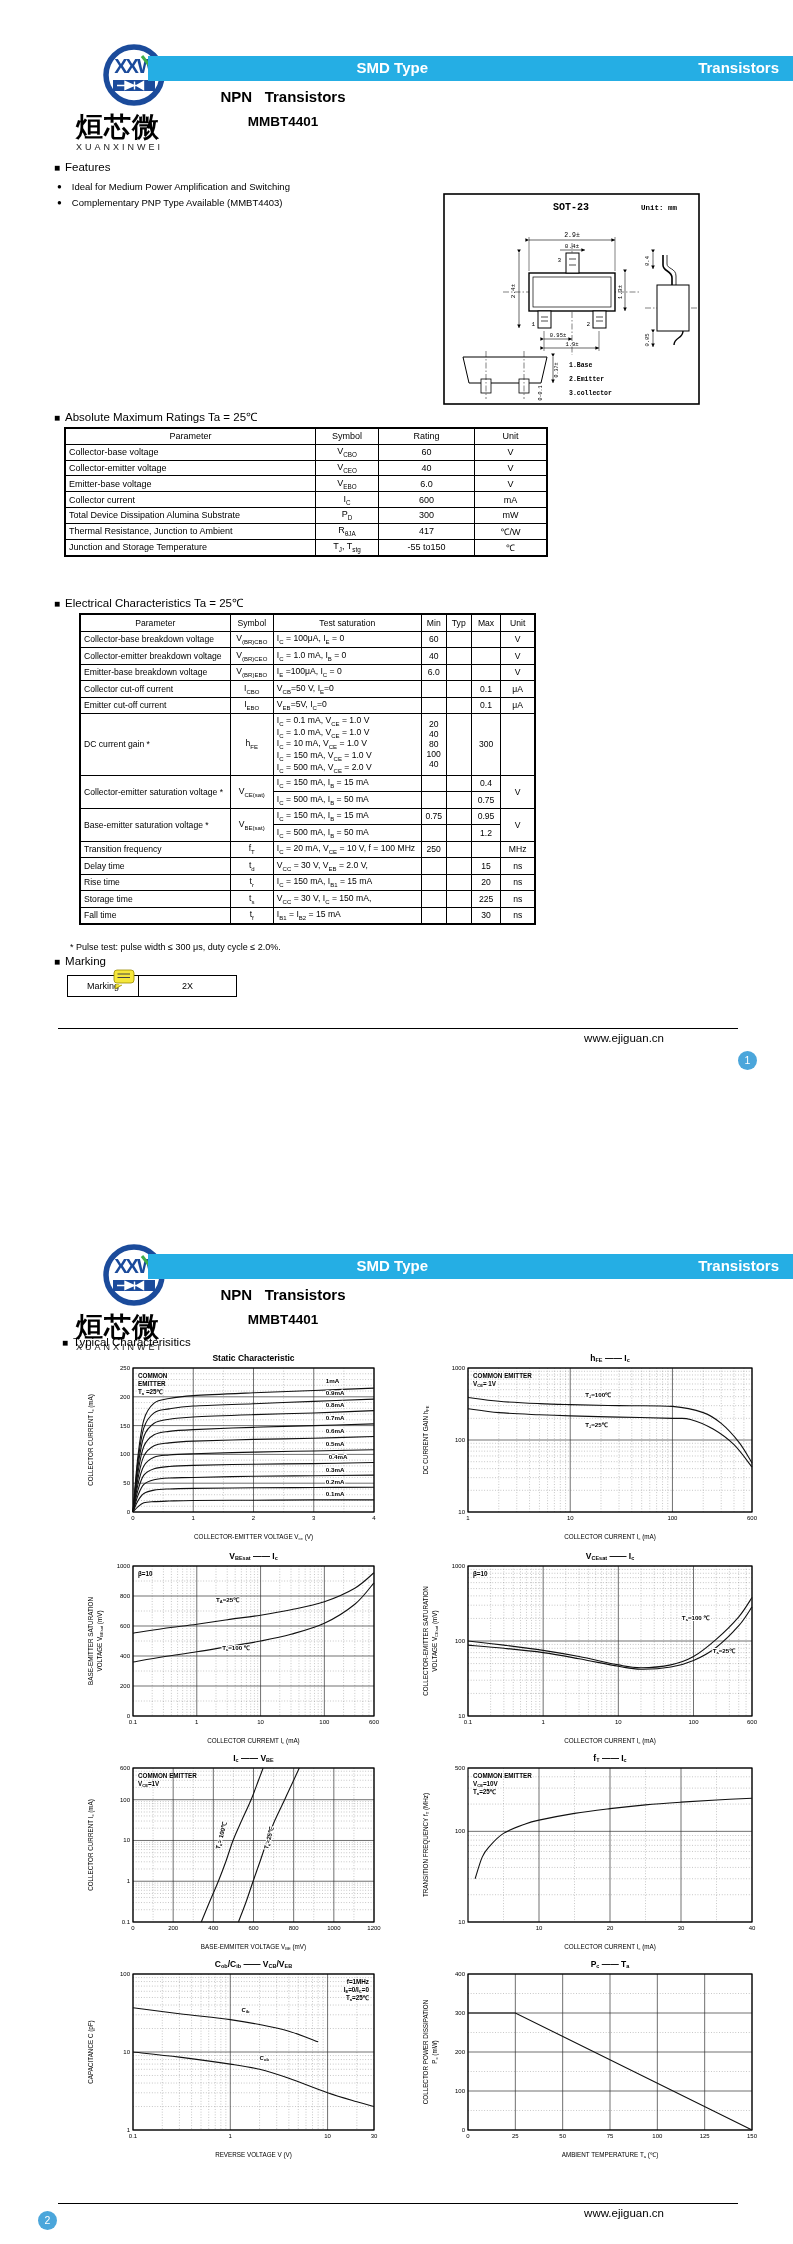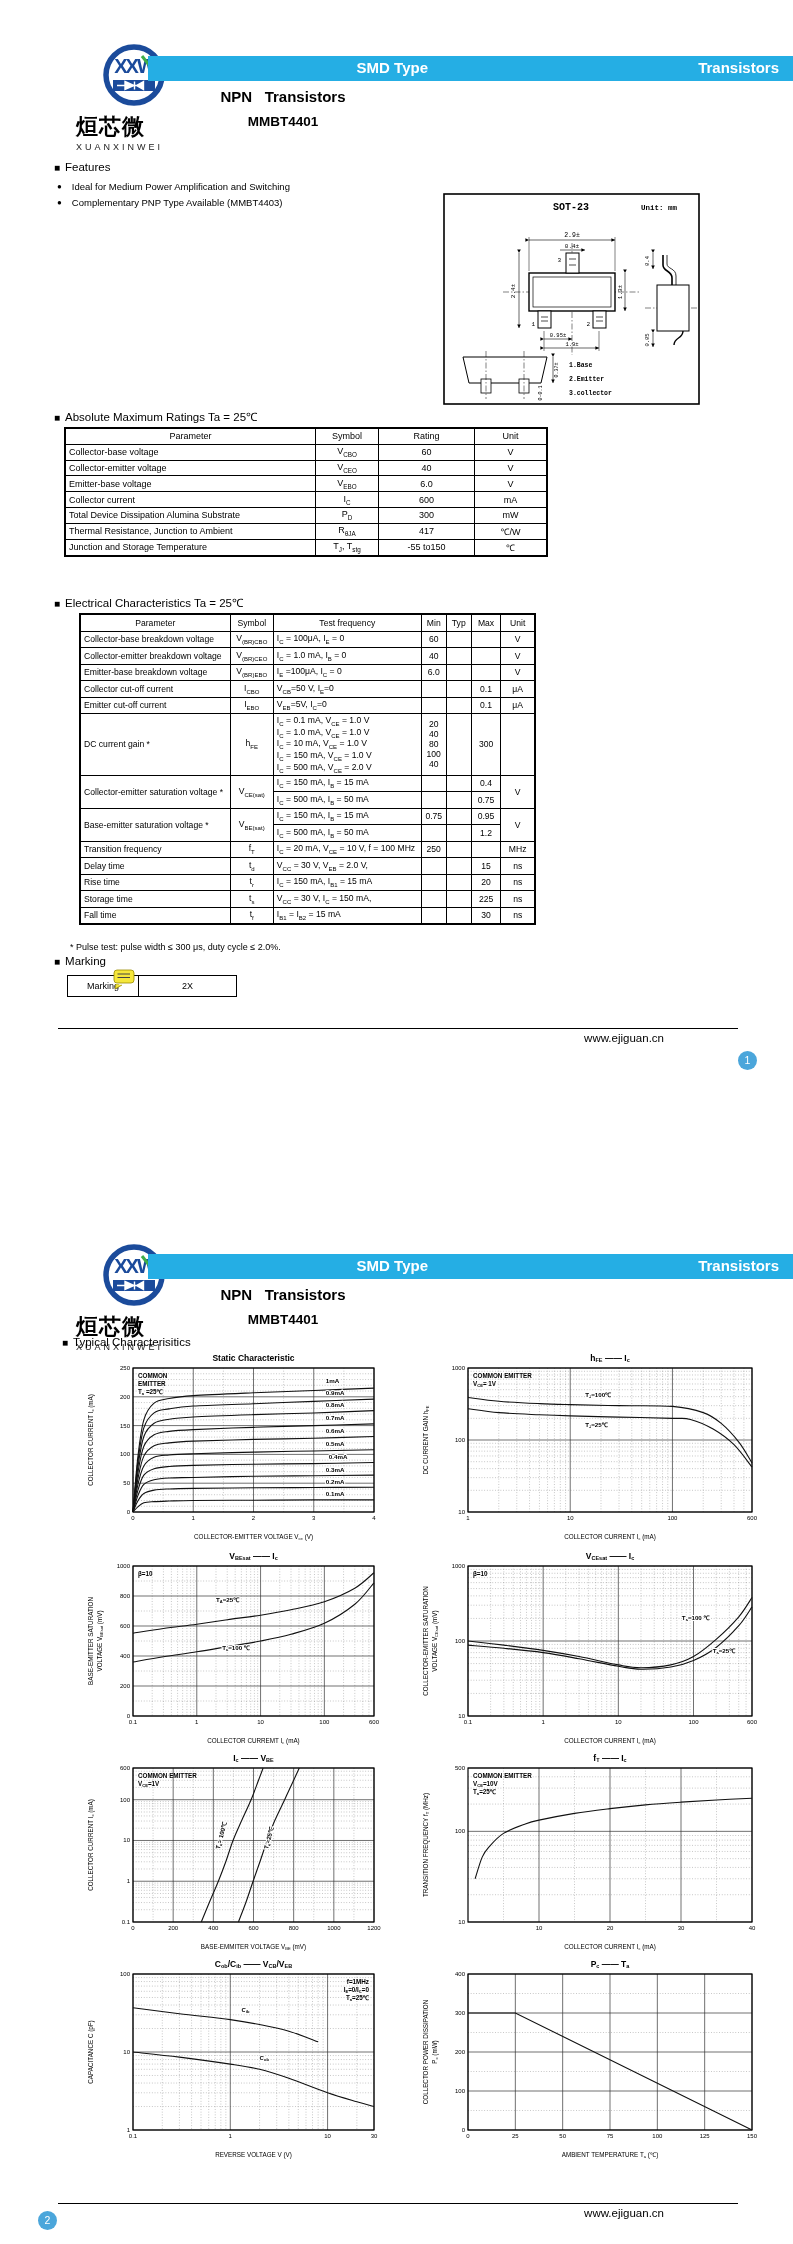--- a/index.html
+++ b/index.html
@@ -1,20 +1,20 @@
 <!DOCTYPE html>
 <html style="--accent: #25AEE4; --circle: #4BA6DB;"><head>
 <meta charset="utf-8">
 <style>
   html,body{margin:0;padding:0;background:#fff;}
   body{width:793px;height:2244px;position:relative;font-family:"Liberation Sans",sans-serif;color:#000;overflow:hidden;}
   .abs{position:absolute;}
   
   .logo{width:116px;}
-  .logo-cn{font-size:22px;font-weight:bold;letter-spacing:1px;line-height:30px;font-family:"DejaVu Sans",sans-serif;}
+  .logo-cn{font-size:27px;font-weight:bold;letter-spacing:1px;line-height:30px;font-family:"DejaVu Sans",sans-serif;}
   .logo-en{font-size:9px;letter-spacing:3px;color:#222;}
   .banner{background:var(--accent,#25AEE4);height:25px;width:645px;}
   .banner span{position:absolute;top:3px;color:#fff;font-size:15px;font-weight:bold;}
   .b1{left:120px;width:160px;text-align:right;}
   .b2{right:14px;}
   .ttl{left:143px;width:280px;text-align:center;font-weight:bold;white-space:pre;}
   .t1{font-size:15px;}
   .t2{font-size:13.5px;}
   
   .sect{font-size:11.5px;}
@@ -218,21 +218,21 @@
         <col style="width:32.5%">
         <col style="width:5.5%">
         <col style="width:5.5%">
         <col style="width:6.5%">
         <col style="width:7.5%">
       </colgroup>
       <tbody>
         <tr>
           <td>Parameter</td>
           <td>Symbol</td>
-          <td>Test  frequency</td>
+          <td>Test  saturation</td>
           <td>Min</td>
           <td>Typ</td>
           <td>Max</td>
           <td>Unit</td>
         </tr>
         <tr>
           <td class="tl" rowspan="1">Collector-base breakdown voltage</td>
           <td rowspan="1">V<sub>(BR)CBO</sub></td>
           <td class="tl">I<sub>C</sub> = 100μA, I<sub>E</sub> = 0</td>
           <td>60</td>

